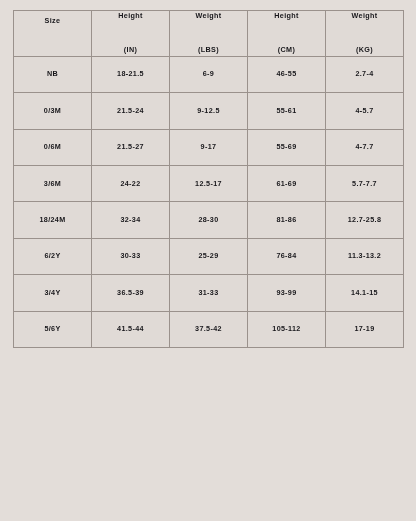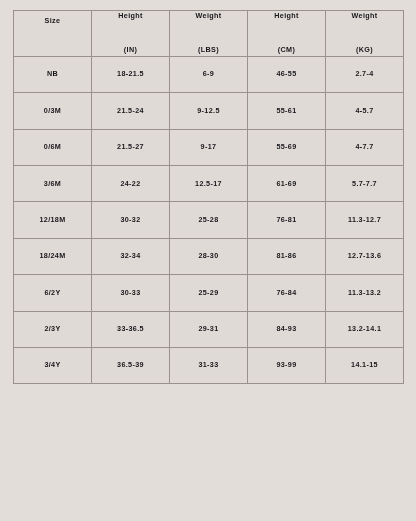--- a/index.html
+++ b/index.html
@@ -107,49 +107,42 @@
         <td>4-7.7</td>
       </tr>
       <tr>
         <td>3/6M</td>
         <td>24-22</td>
         <td>12.5-17</td>
         <td>61-69</td>
         <td>5.7-7.7</td>
       </tr>
       <tr>
-        <td>12/18M</td>
-        <td>30-32</td>
-        <td>25-28</td>
-        <td>76-81</td>
-        <td>11.3-12.7</td>
-      </tr>
-      <tr>
         <td>18/24M</td>
         <td>32-34</td>
         <td>28-30</td>
         <td>81-86</td>
-        <td>12.7-13.6</td>
+        <td>12.7-25.8</td>
       </tr>
       <tr>
         <td>6/2Y</td>
         <td>30-33</td>
         <td>25-29</td>
         <td>76-84</td>
         <td>11.3-13.2</td>
       </tr>
       <tr>
-        <td>2/3Y</td>
-        <td>33-36.5</td>
-        <td>29-31</td>
-        <td>84-93</td>
-        <td>13.2-14.1</td>
-      </tr>
-      <tr>
         <td>3/4Y</td>
         <td>36.5-39</td>
         <td>31-33</td>
         <td>93-99</td>
         <td>14.1-15</td>
       </tr>
+      <tr>
+        <td>5/6Y</td>
+        <td>41.5-44</td>
+        <td>37.5-42</td>
+        <td>105-112</td>
+        <td>17-19</td>
+      </tr>
     </tbody>
   </table>
 </div>
 
 </body></html>

